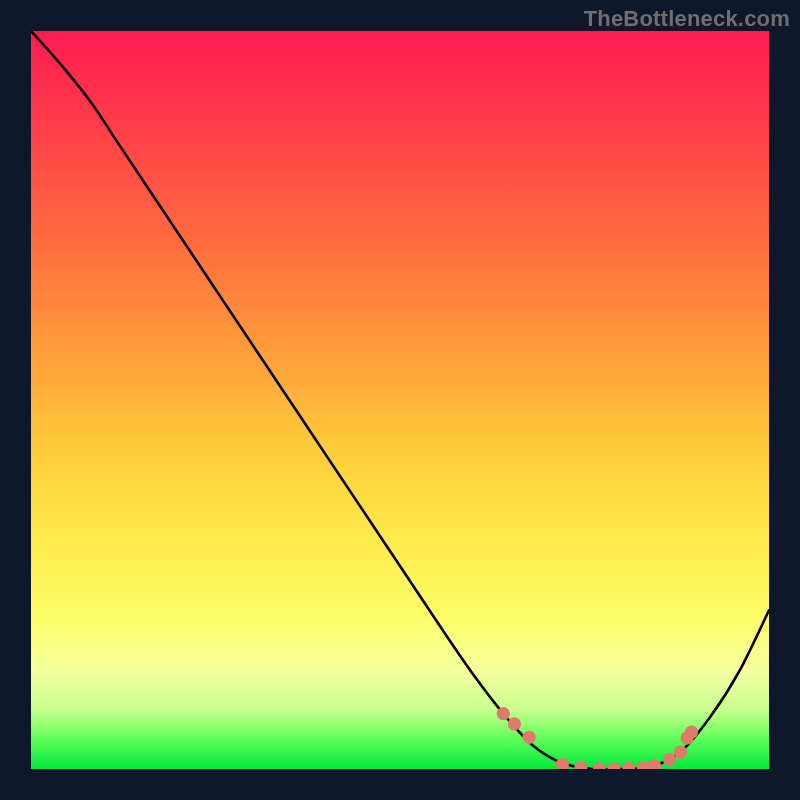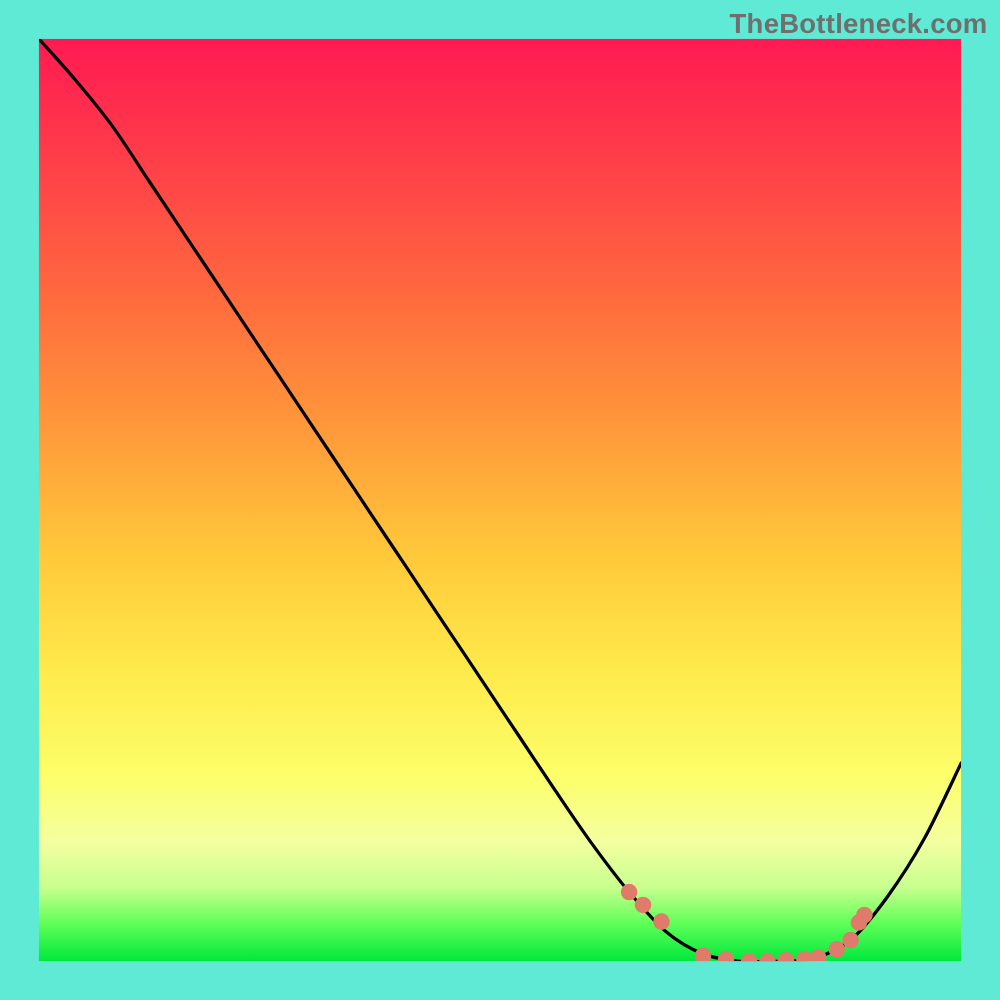--- a/index.html
+++ b/index.html
@@ -7,21 +7,21 @@
     padding: 0;
     width: 800px;
     height: 800px;
     background: #000000;
     overflow: hidden;
   }
   .stage {
     position: relative;
     width: 800px;
     height: 800px;
-    background: #5eead4;
+    background: #0f172a;
   }
   .plot-area {
     position: absolute;
     left: 31px;
     top: 31px;
     width: 738px;
     height: 738px;
     overflow: hidden;
   }
   .gradient-bg {

